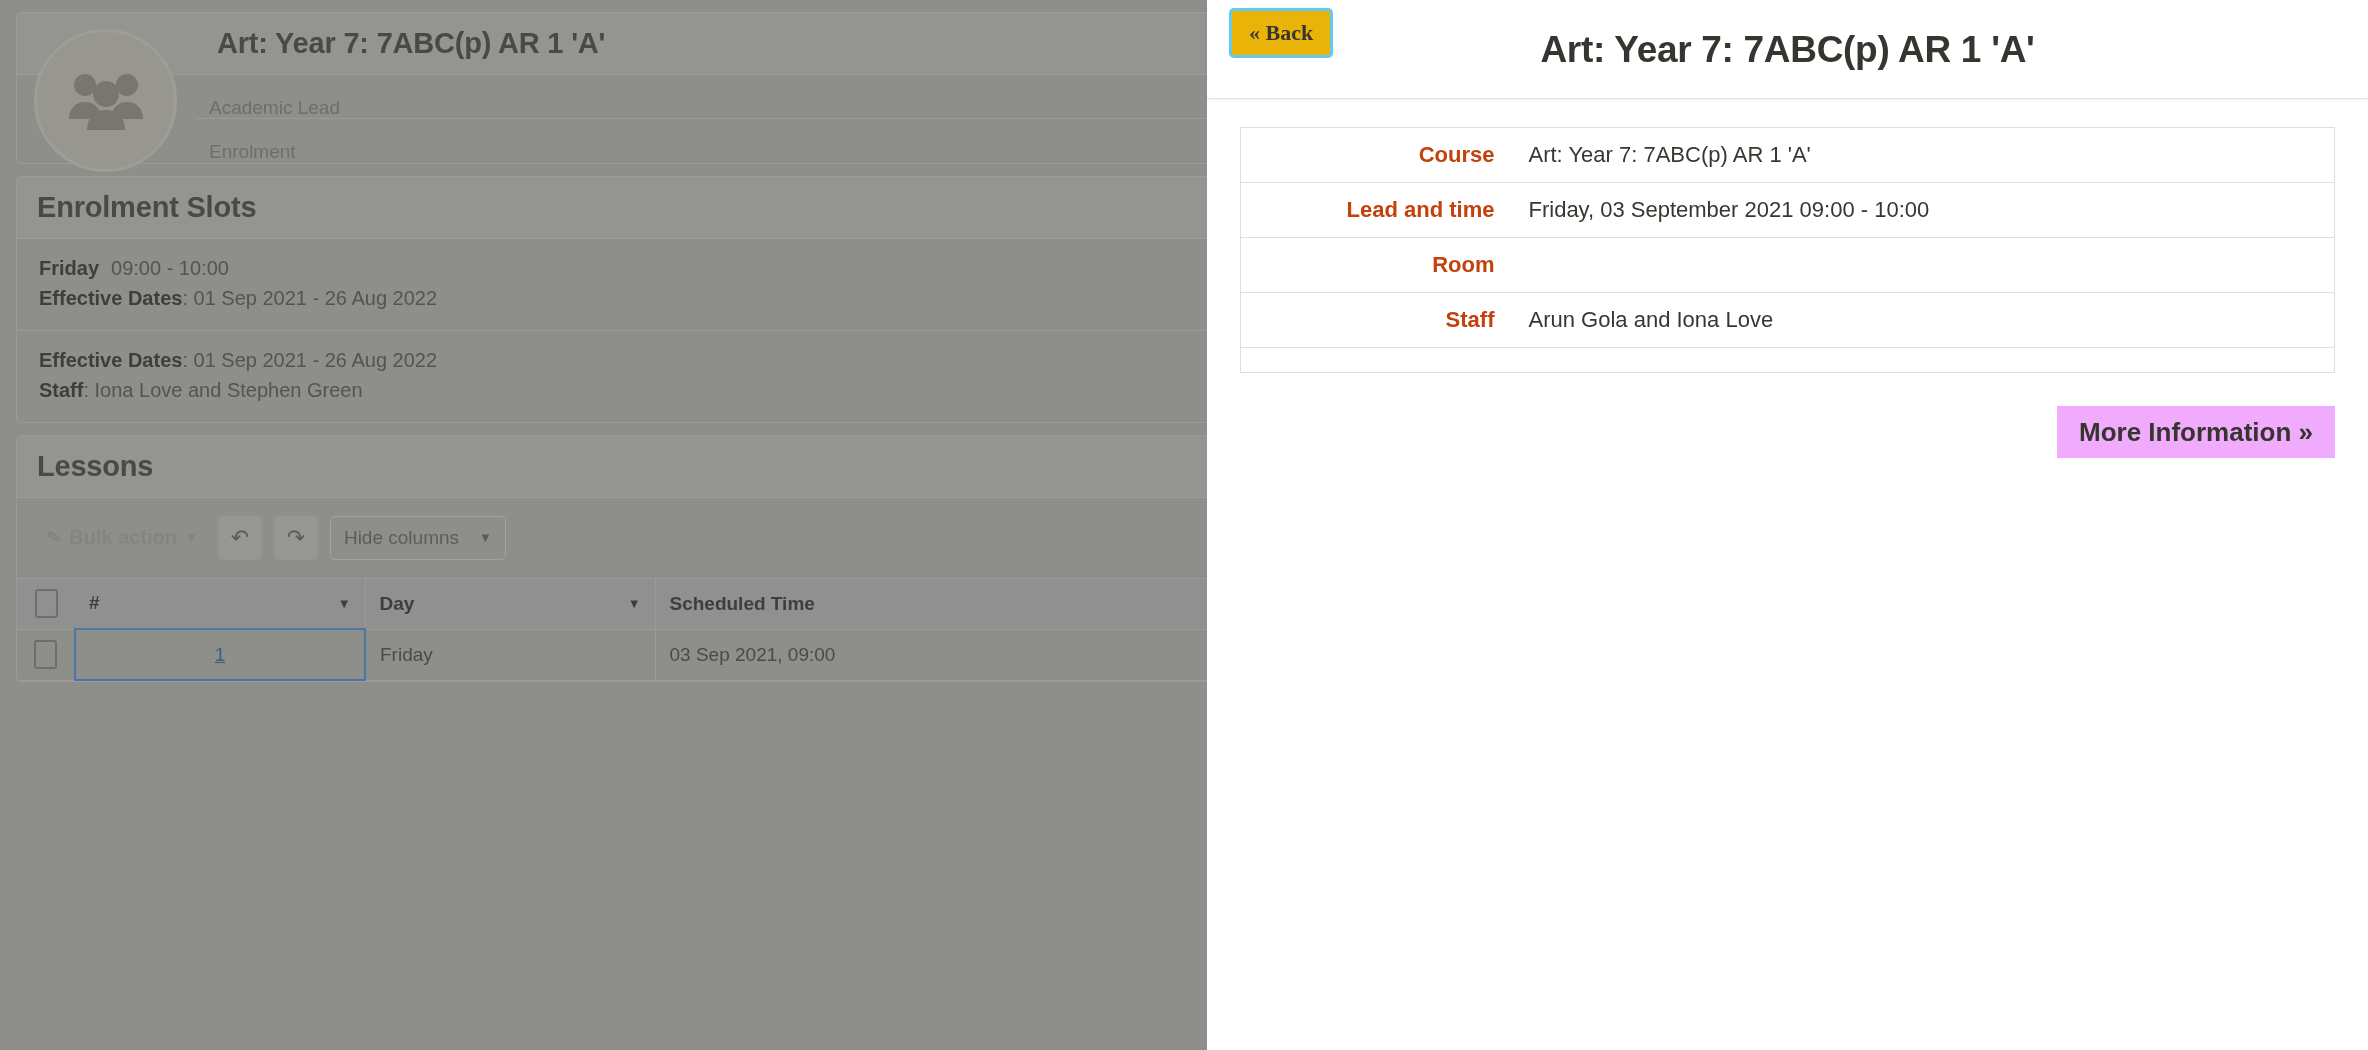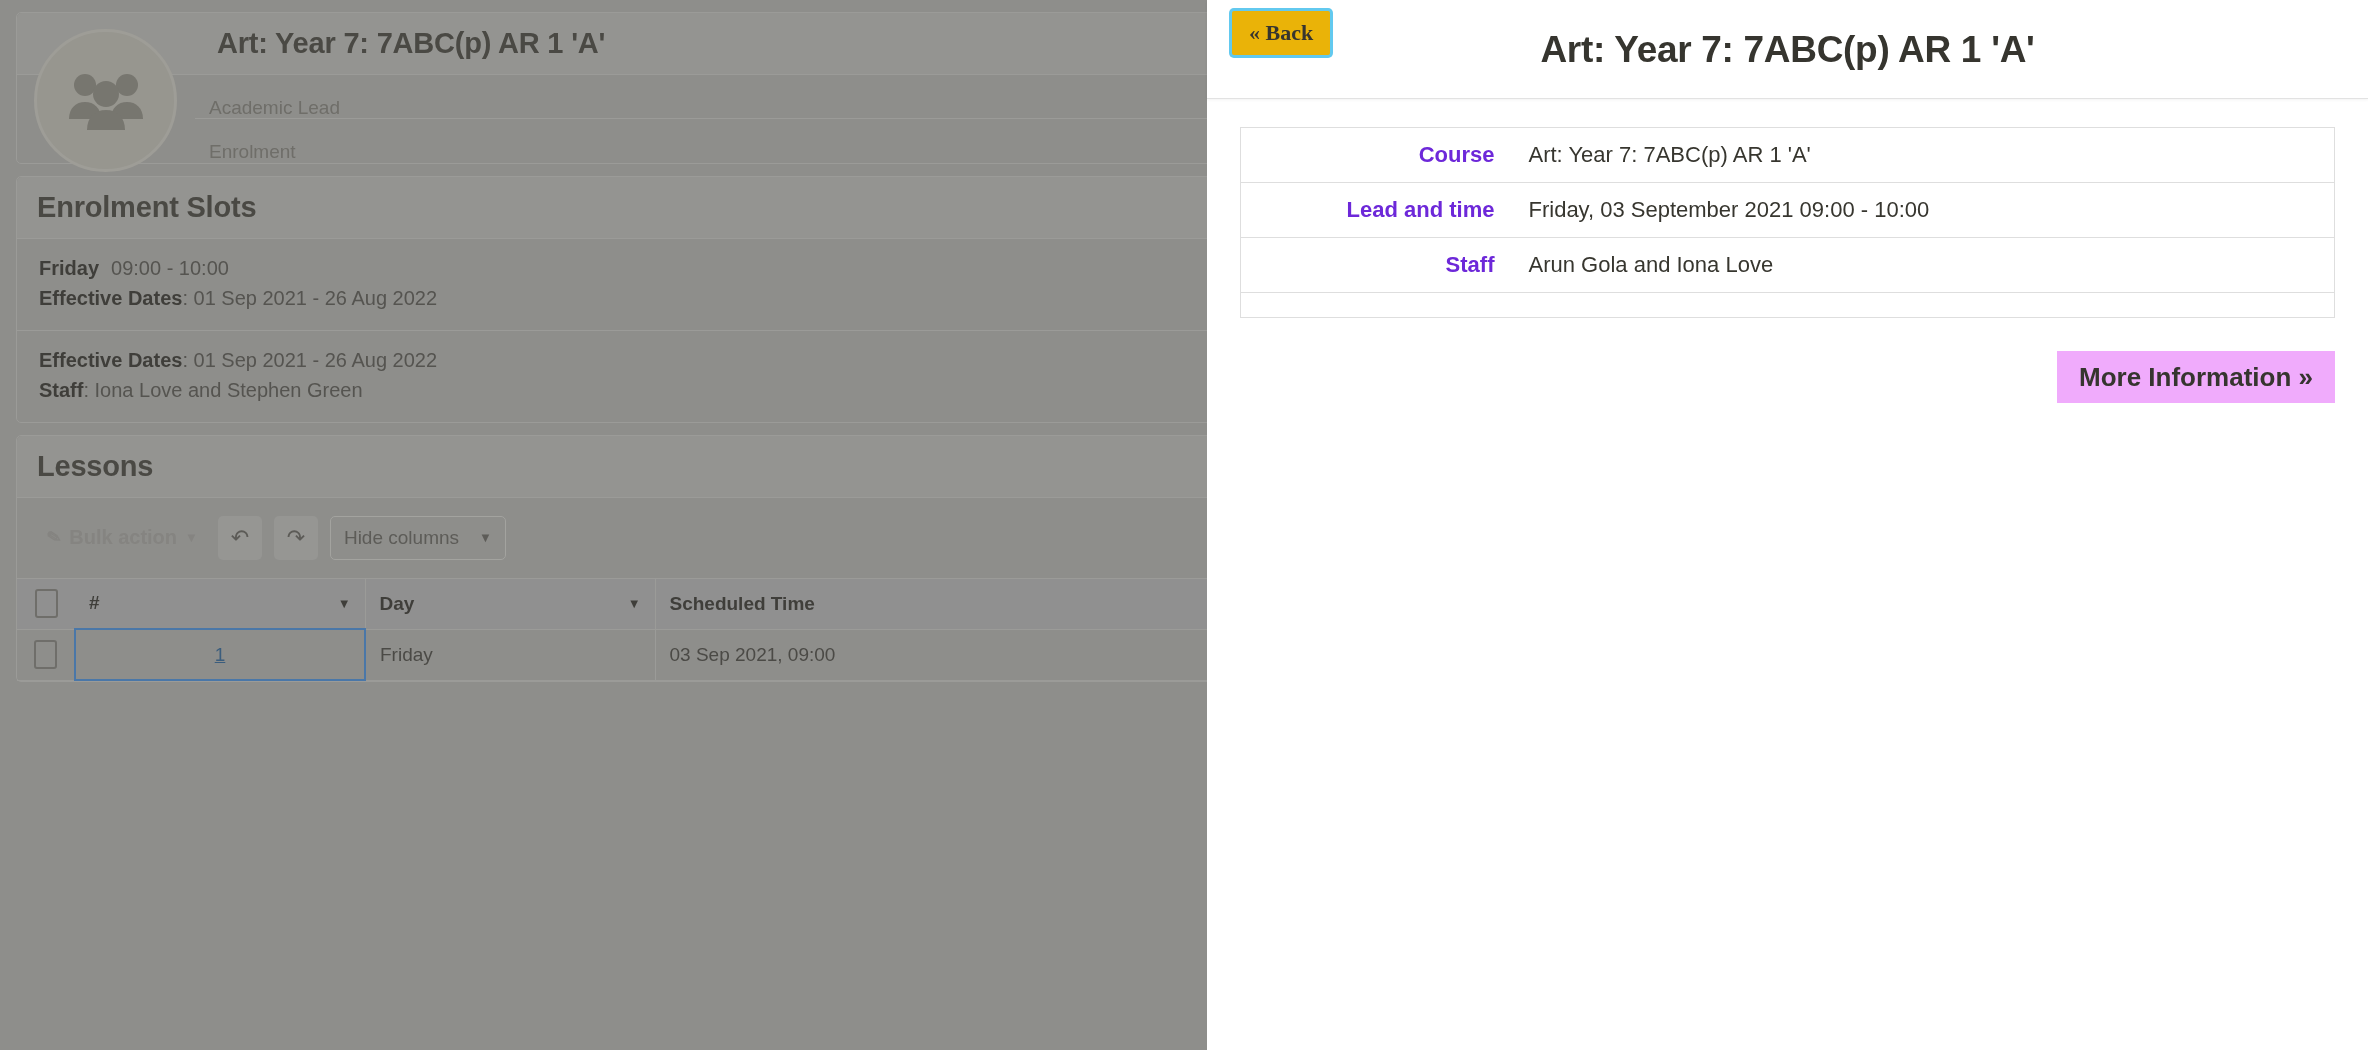--- a/index.html
+++ b/index.html
@@ -187,21 +187,21 @@
     border-collapse: collapse;
     border: 1px solid #dedede;
   }
   #detail-table tr { border-bottom: 1px solid #dedede; }
   #detail-table tr:last-child { border-bottom: none; }
   #detail-table td { height: 55px; padding: 0; vertical-align: middle; }
   .dt-label {
     width: 270px;
     text-align: right;
     padding-right: 16px !important;
-    font-size: 22px; font-weight: 700; color: #6d28d9;
+    font-size: 22px; font-weight: 700; color: #c2410c;
     white-space: nowrap;
   }
   .dt-value {
     padding-left: 18px !important;
     font-size: 22px; color: #37362f;
   }
   #detail-table .spacer td { height: 25px; border: none; }
 
   #more-info-row {
     display: flex; justify-content: flex-end;
@@ -341,20 +341,24 @@
       <tbody>
         <tr>
           <td class="dt-label">Course</td>
           <td class="dt-value">Art: Year 7: 7ABC(p) AR 1 'A'</td>
         </tr>
         <tr>
           <td class="dt-label">Lead and time</td>
           <td class="dt-value">Friday, 03 September 2021 09:00 - 10:00</td>
         </tr>
         <tr>
+          <td class="dt-label">Room</td>
+          <td class="dt-value"></td>
+        </tr>
+        <tr>
           <td class="dt-label">Staff</td>
           <td class="dt-value">Arun Gola and Iona Love</td>
         </tr>
         <tr class="spacer">
           <td></td>
           <td></td>
         </tr>
       </tbody>
     </table>
 

